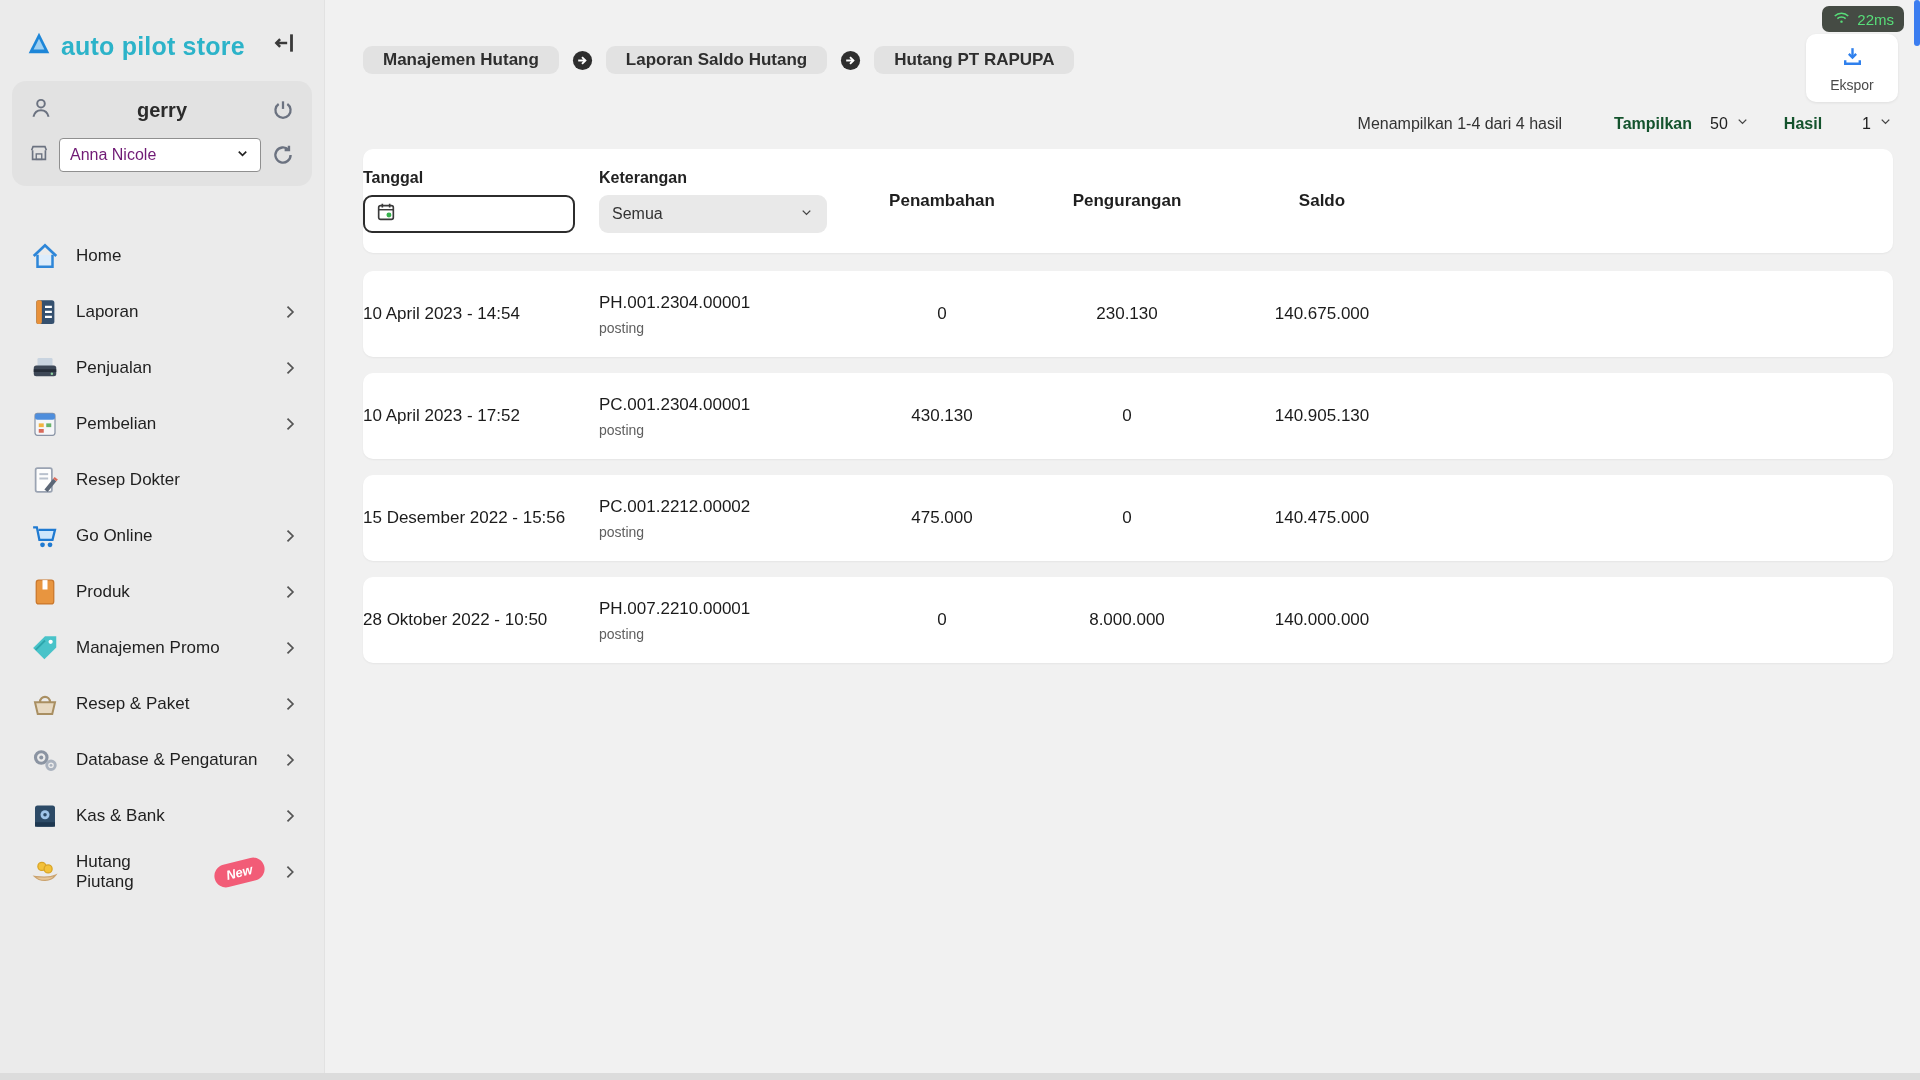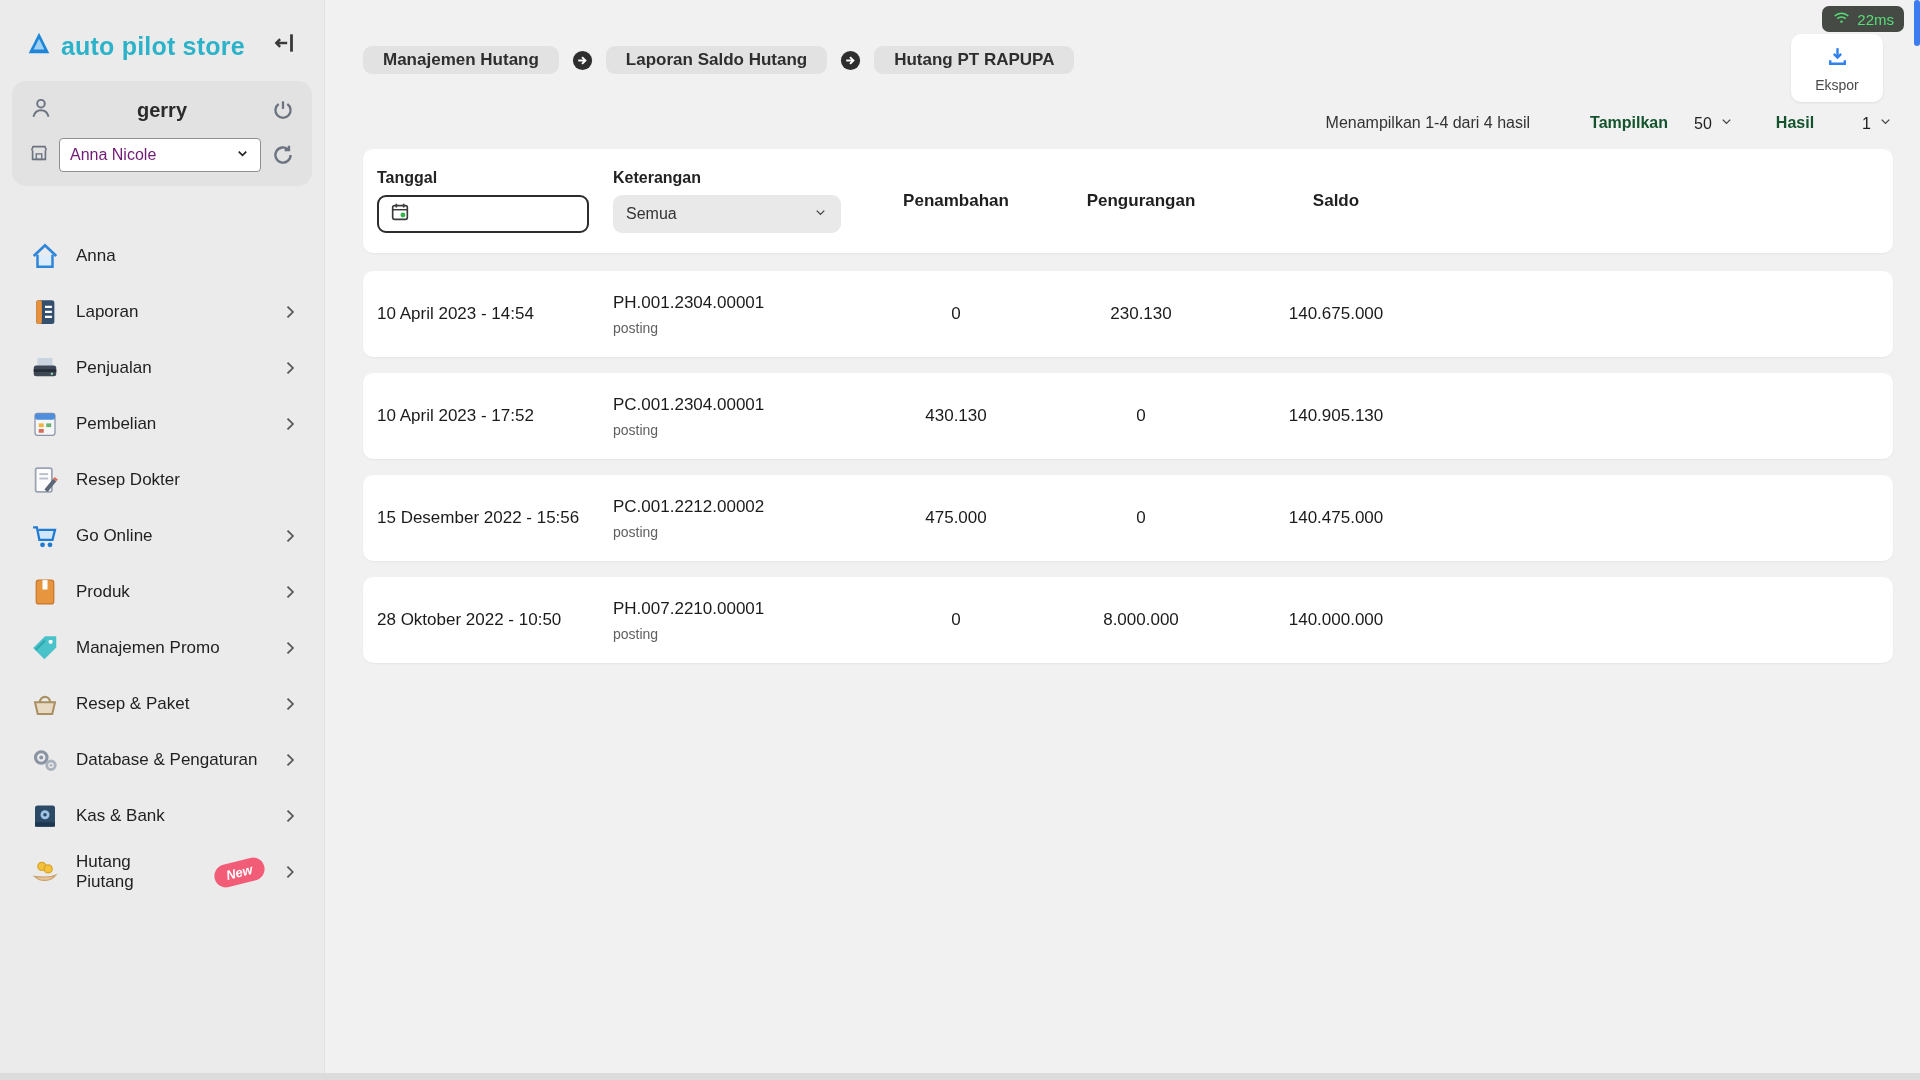--- a/index.html
+++ b/index.html
@@ -42,40 +42,40 @@
   .breadcrumb { display:flex; align-items:center; gap:12px; margin-top:46px; }
   .crumb { background:#e2e2e2; border-radius:9px; padding:0 20px; height:28px; display:flex; align-items:center;
     font-size:17px; font-weight:700; color:#2e2e2e; cursor:pointer; white-space:nowrap; }
   .crumb-sep { width:23px; height:23px; }
   .crumb-sep svg { width:100%; height:100%; display:block; }
 
   .latency-badge { position:fixed; top:6px; right:16px; background:#454b44; border-radius:7px;
     display:flex; align-items:center; gap:6px; padding:4px 10px; color:#58dd79; font-size:15px; }
   .latency-badge svg { width:19px; height:15px; }
 
-  .export-card { position:fixed; top:34px; right:37px; width:92px; height:68px; background:#fff; border-radius:10px;
+  .export-card { position:fixed; top:34px; right:22px; width:92px; height:68px; background:#fff; border-radius:10px;
     display:flex; flex-direction:column; align-items:center; justify-content:center; gap:4px;
     box-shadow:0 1px 3px rgba(0,0,0,.08); cursor:pointer; }
   .export-card svg { width:25px; height:25px; }
   .export-label { font-size:14px; color:#4a4a4a; }
 
   .scroll-thumb { position:fixed; top:0; right:0; width:6px; height:46px; background:#3b7df0; border-radius:3px; }
   .bottom-track { position:fixed; bottom:0; left:0; width:100%; height:7px; background:#dcdcdc; }
 
-  .results-row { display:flex; justify-content:flex-end; margin-top:40px; font-size:16px; color:#333;gap:8px; }
+  .results-row { display:flex; align-items:center; justify-content:flex-end; margin-top:40px; font-size:16px; color:#333; }
   .results-summary { margin-right:26px; }
   .res-label { color:#14532d;font-weight:bold; }
   .dd-inline { display:flex; align-items:center; gap:7px; cursor:pointer; color:#222; }
   .dd-inline svg { width:15px; height:15px; }
   .gap-a { margin-left:26px; }
   .gap-b { margin-left:18px; }
   .gap-c { margin-left:34px; }
   .gap-d { margin-left:40px; }
 
-  .grid-cols { display:grid; grid-template-columns:236px 253px 180px 190px 200px 1fr; align-items:center; padding-left:14px; }
+  .grid-cols { display:grid; grid-template-columns:236px 253px 180px 190px 200px 1fr; align-items:center; }
 
   .filter-card { margin-top:16px; background:#fff; border-radius:10px; height:104px; box-shadow:0 1px 2px rgba(0,0,0,.05); }
   .filter-field { display:flex; flex-direction:column; gap:8px; }
   .filter-label { font-size:16px; font-weight:700; color:#222; }
   .date-input { width:212px; height:38px; border:2px solid #2c2c2c; border-radius:9px; background:#fff;
     display:flex; align-items:center; gap:8px; padding-left:10px; cursor:text; }
   .date-input svg { width:22px; height:22px; }
   .date-value { font-size:16px; color:#222; }
   .keterangan-select { width:228px; height:38px; background:#e9e9e9; border-radius:9px;
     display:flex; align-items:center; justify-content:space-between; padding:0 13px; font-size:16px; color:#333; cursor:pointer; }
@@ -150,21 +150,21 @@
     </div>
 
     <nav class="sidebar-nav" id="sidebar-nav">
   <div class="nav-item">
     <span class="nav-icon">
             <svg viewBox="0 0 24 24">
               <path d="M3 12L12 3.5l9 8.5" fill="none" stroke="#2e86d8" stroke-width="2.2"></path>
               <path d="M6 11v9.5h12V11" fill="#dcecfb" stroke="#2e86d8" stroke-width="2"></path>
             </svg>
           </span>
-    <span class="nav-label">Anna</span>
+    <span class="nav-label">Home</span>
 
     <span class="nav-chevron" style="visibility: hidden;"></span>
   </div>
 
   <div class="nav-item">
     <span class="nav-icon">
             <svg viewBox="0 0 24 24">
               <rect x="5" y="2.5" width="14.5" height="19" rx="2" fill="#35506e"></rect>
               <rect x="5" y="2.5" width="4.5" height="19" rx="1.5" fill="#e8913a"></rect>
               <rect x="12" y="7" width="5.5" height="1.8" fill="#fff"></rect>

